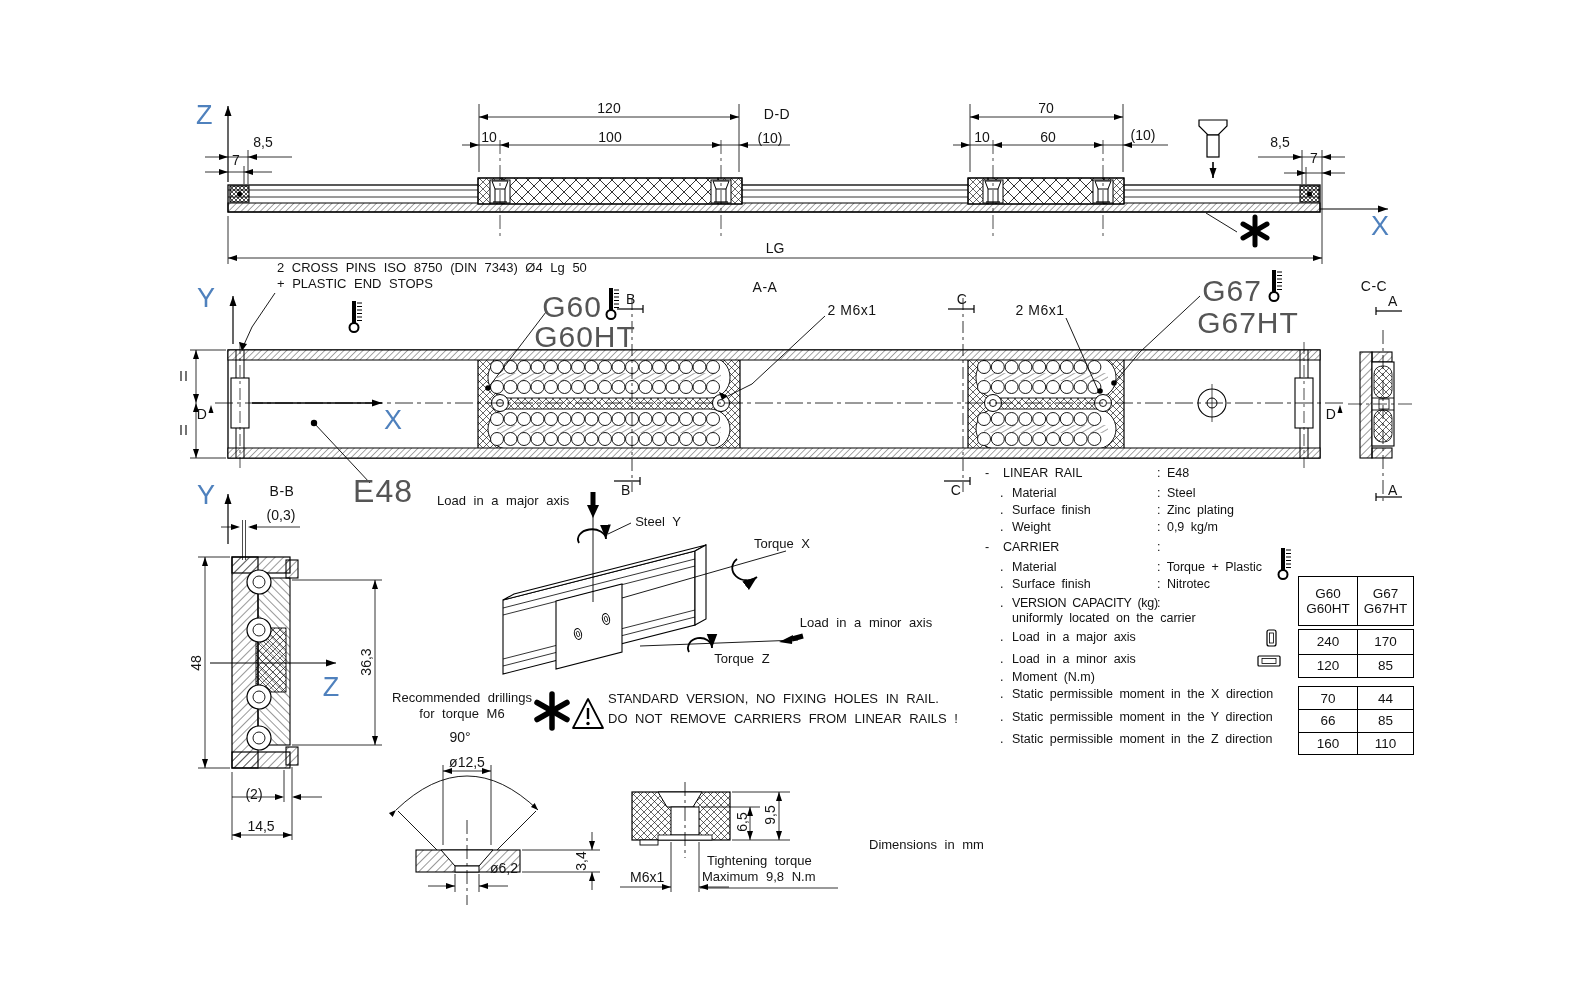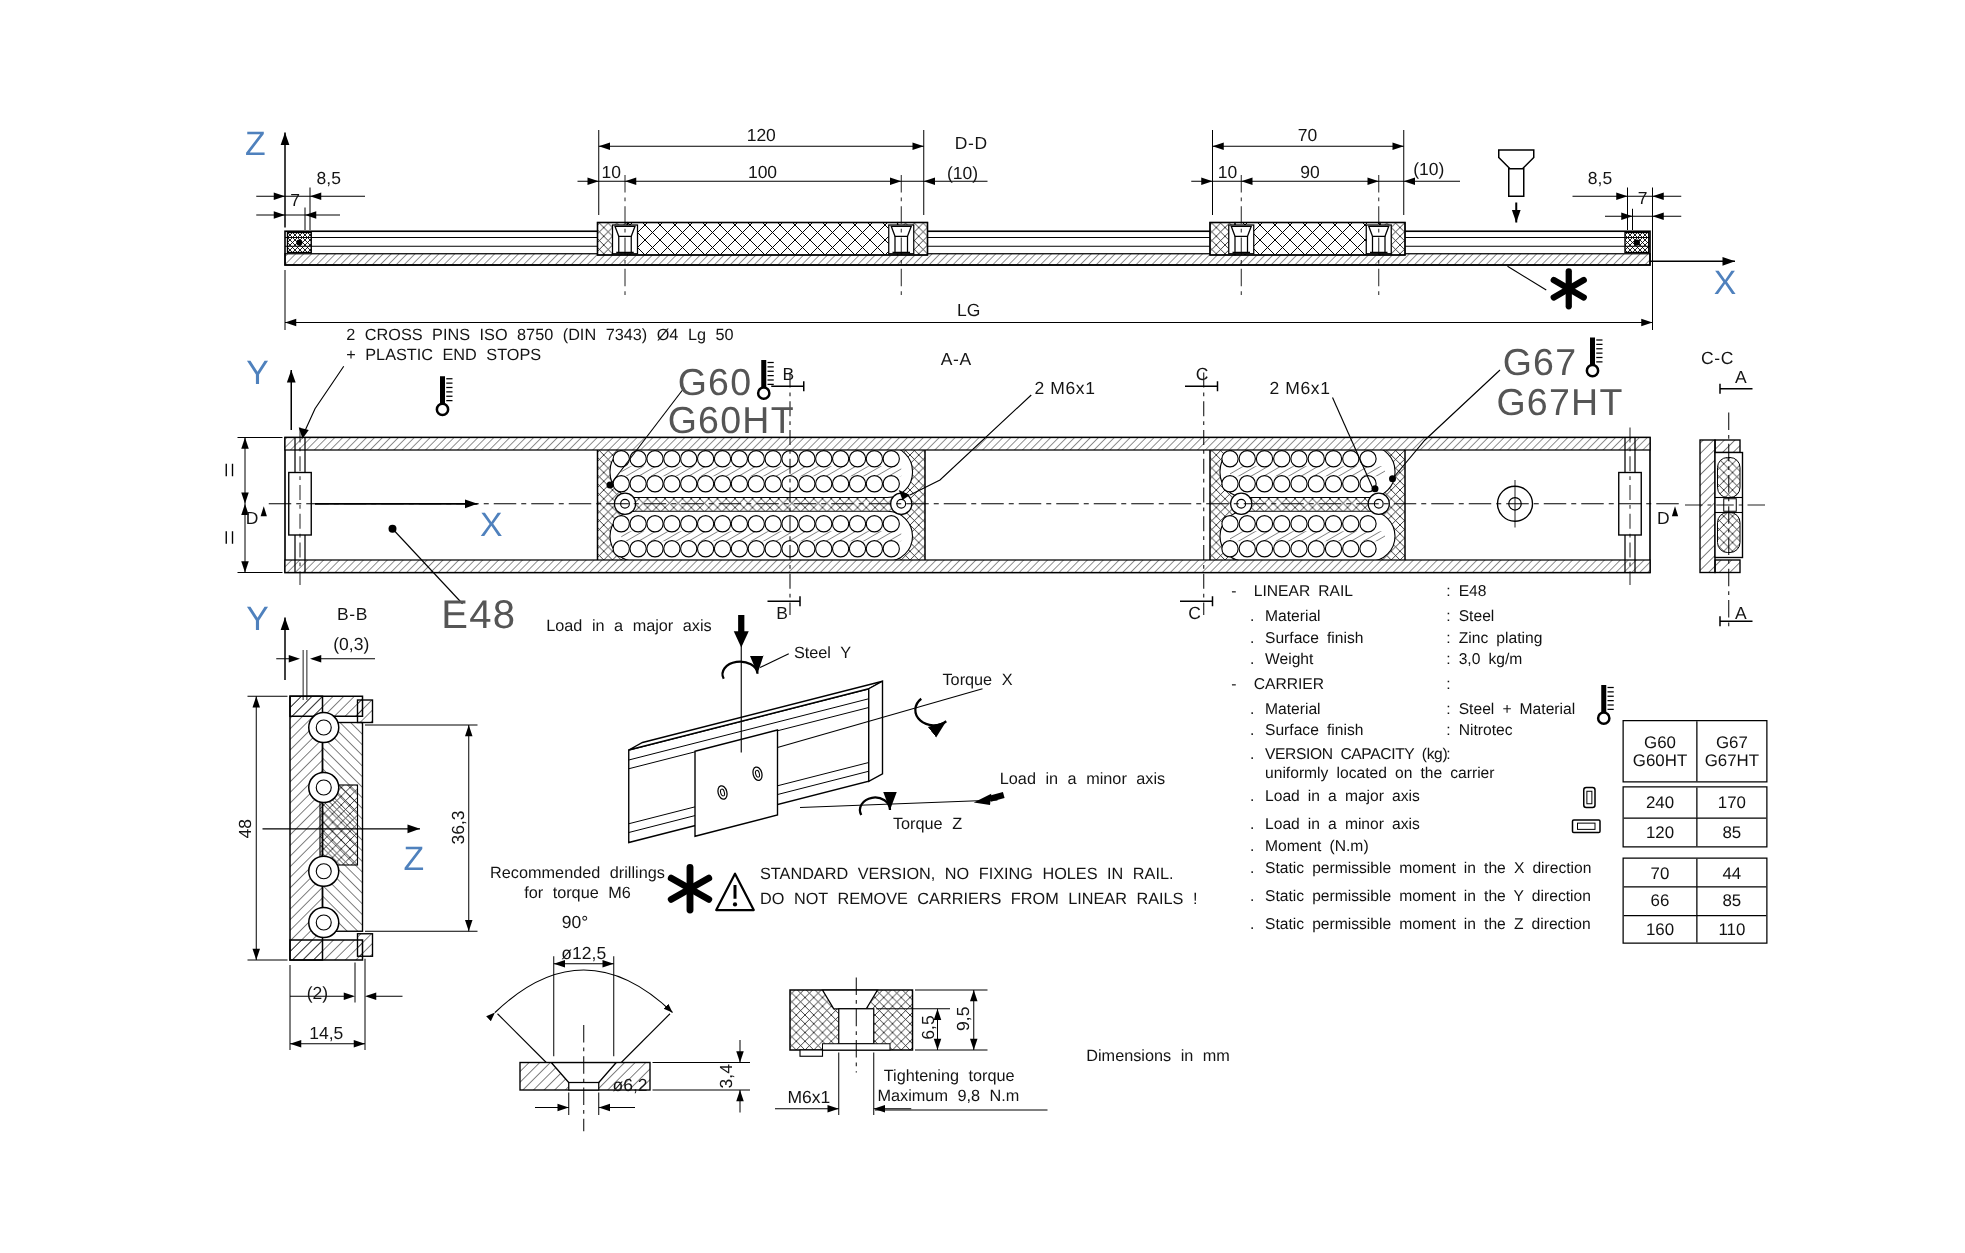--- a/index.html
+++ b/index.html
@@ -583,21 +583,21 @@
 <div class="t axis" style="left:196px;top:100px">Z</div>
 <div class="t dim c" style="left:263px;top:134px">8,5</div>
 <div class="t dim c" style="left:236px;top:152px">7</div>
 <div class="t dim c" style="left:609px;top:100px">120</div>
 <div class="t dim c" style="left:489px;top:129px">10</div>
 <div class="t dim c" style="left:610px;top:129px">100</div>
 <div class="t sec c" style="left:777px;top:106px">D-D</div>
 <div class="t dim c" style="left:770px;top:130px">(10)</div>
 <div class="t dim c" style="left:1046px;top:100px">70</div>
 <div class="t dim c" style="left:982px;top:129px">10</div>
-<div class="t dim c" style="left:1048px;top:129px">90</div>
+<div class="t dim c" style="left:1048px;top:129px">60</div>
 <div class="t dim c" style="left:1143px;top:127px">(10)</div>
 <div class="t dim c" style="left:1280px;top:134px">8,5</div>
 <div class="t dim c" style="left:1314px;top:150px">7</div>
 <div class="t dim c" style="left:775px;top:240px">LG</div>
 <div class="t axis c" style="left:1380px;top:211px">X</div>
 
 <div class="t note" style="left:277px;top:261px">2 CROSS PINS ISO 8750 (DIN 7343) Ø4 Lg 50</div>
 <div class="t note" style="left:277px;top:277px">+ PLASTIC END STOPS</div>
 <div class="t axis" style="left:197px;top:283px">Y</div>
 <div class="t big c" style="left:572px;top:290px">G60</div>
@@ -662,31 +662,31 @@
       <span style="left:172px">: Steel</span>
     </div>
 <div class="spec-row spec" style="top:503px">
   <span style="left:15px">.</span>
       <span style="left:27px">Surface finish</span>
       <span style="left:172px">: Zinc plating</span>
     </div>
 <div class="spec-row spec" style="top:520px">
   <span style="left:15px">.</span>
       <span style="left:27px">Weight</span>
-      <span style="left:172px">: 3,0 kg/m</span>
+      <span style="left:172px">: 0,9 kg/m</span>
     </div>
 <div class="spec-row spec" style="top:540px">
   <span style="left:0">-</span>
       <span style="left:18px">CARRIER</span>
       <span style="left:172px">:</span>
     </div>
 <div class="spec-row spec" style="top:560px">
   <span style="left:15px">.</span>
       <span style="left:27px">Material</span>
-      <span style="left:172px">: Steel + Material</span>
+      <span style="left:172px">: Torque + Plastic</span>
     </div>
 <div class="spec-row spec" style="top:577px">
   <span style="left:15px">.</span>
       <span style="left:27px">Surface finish</span>
       <span style="left:172px">: Nitrotec</span>
     </div>
 <div class="spec-row spec" style="top:596px">
   <span style="left:15px">.</span>
       <span style="left:27px;letter-spacing:-0.3px">VERSION CAPACITY (kg)</span>
       <span style="left:172px">:</span>

